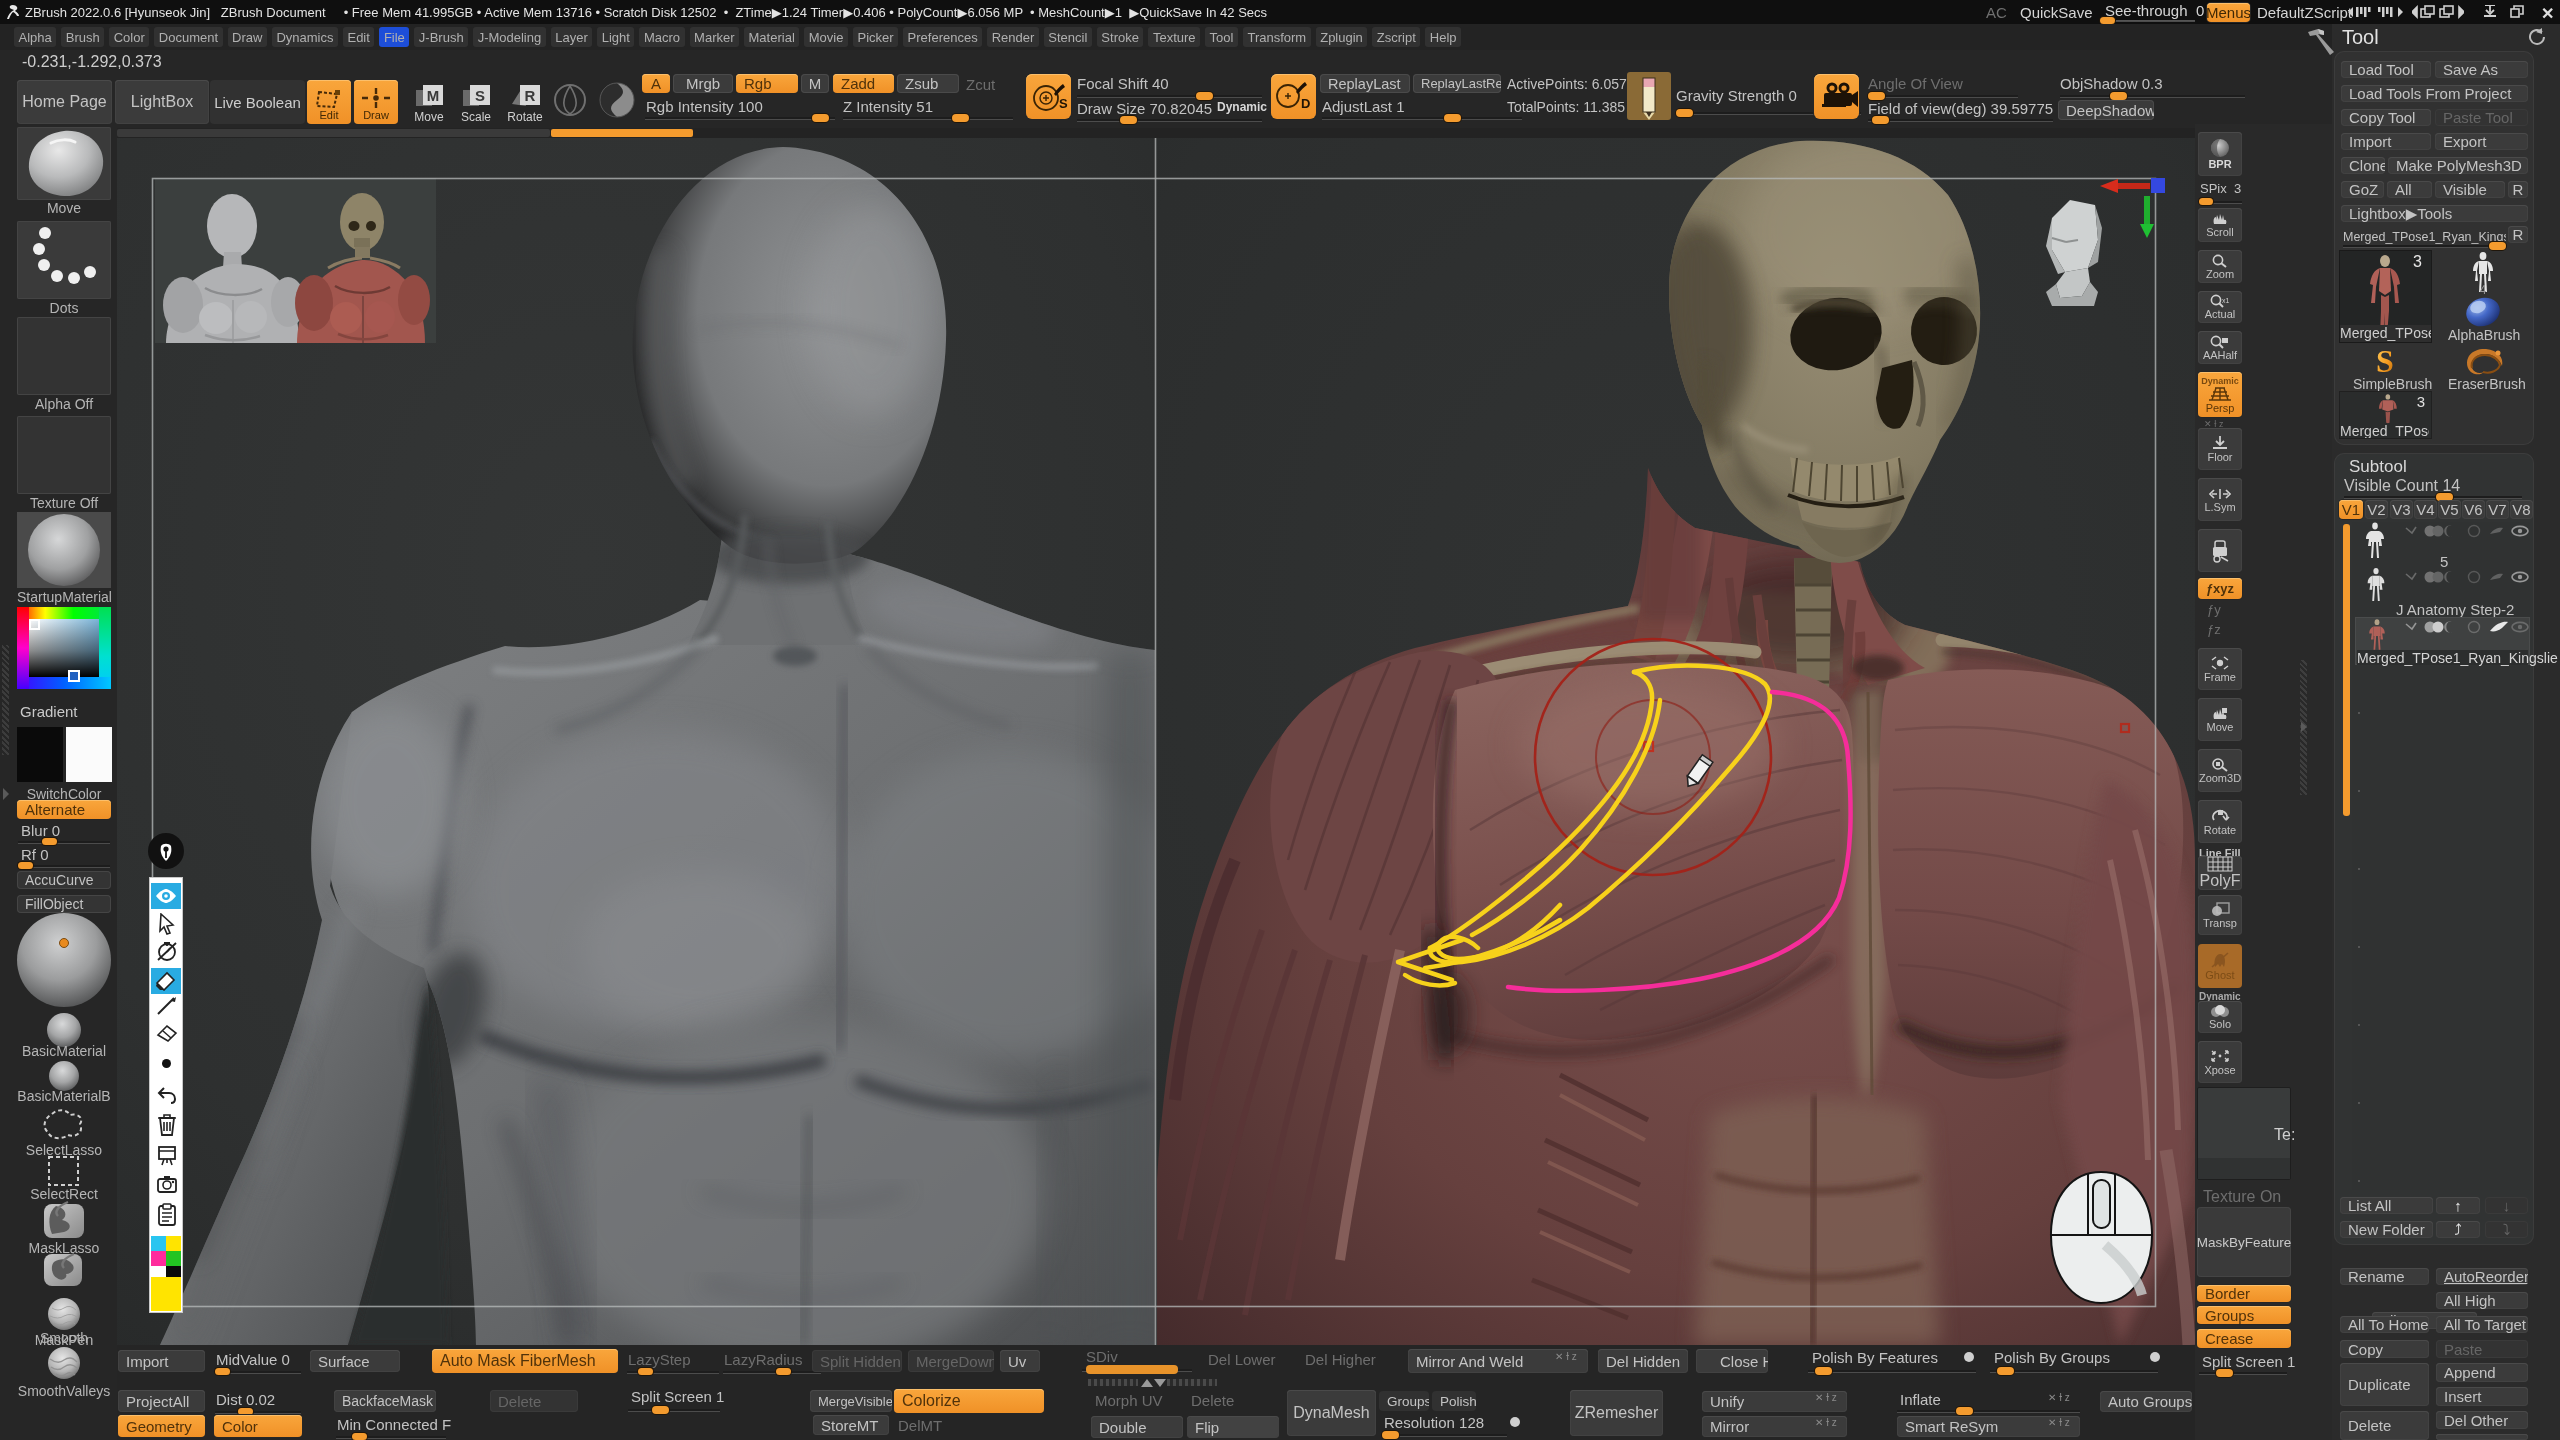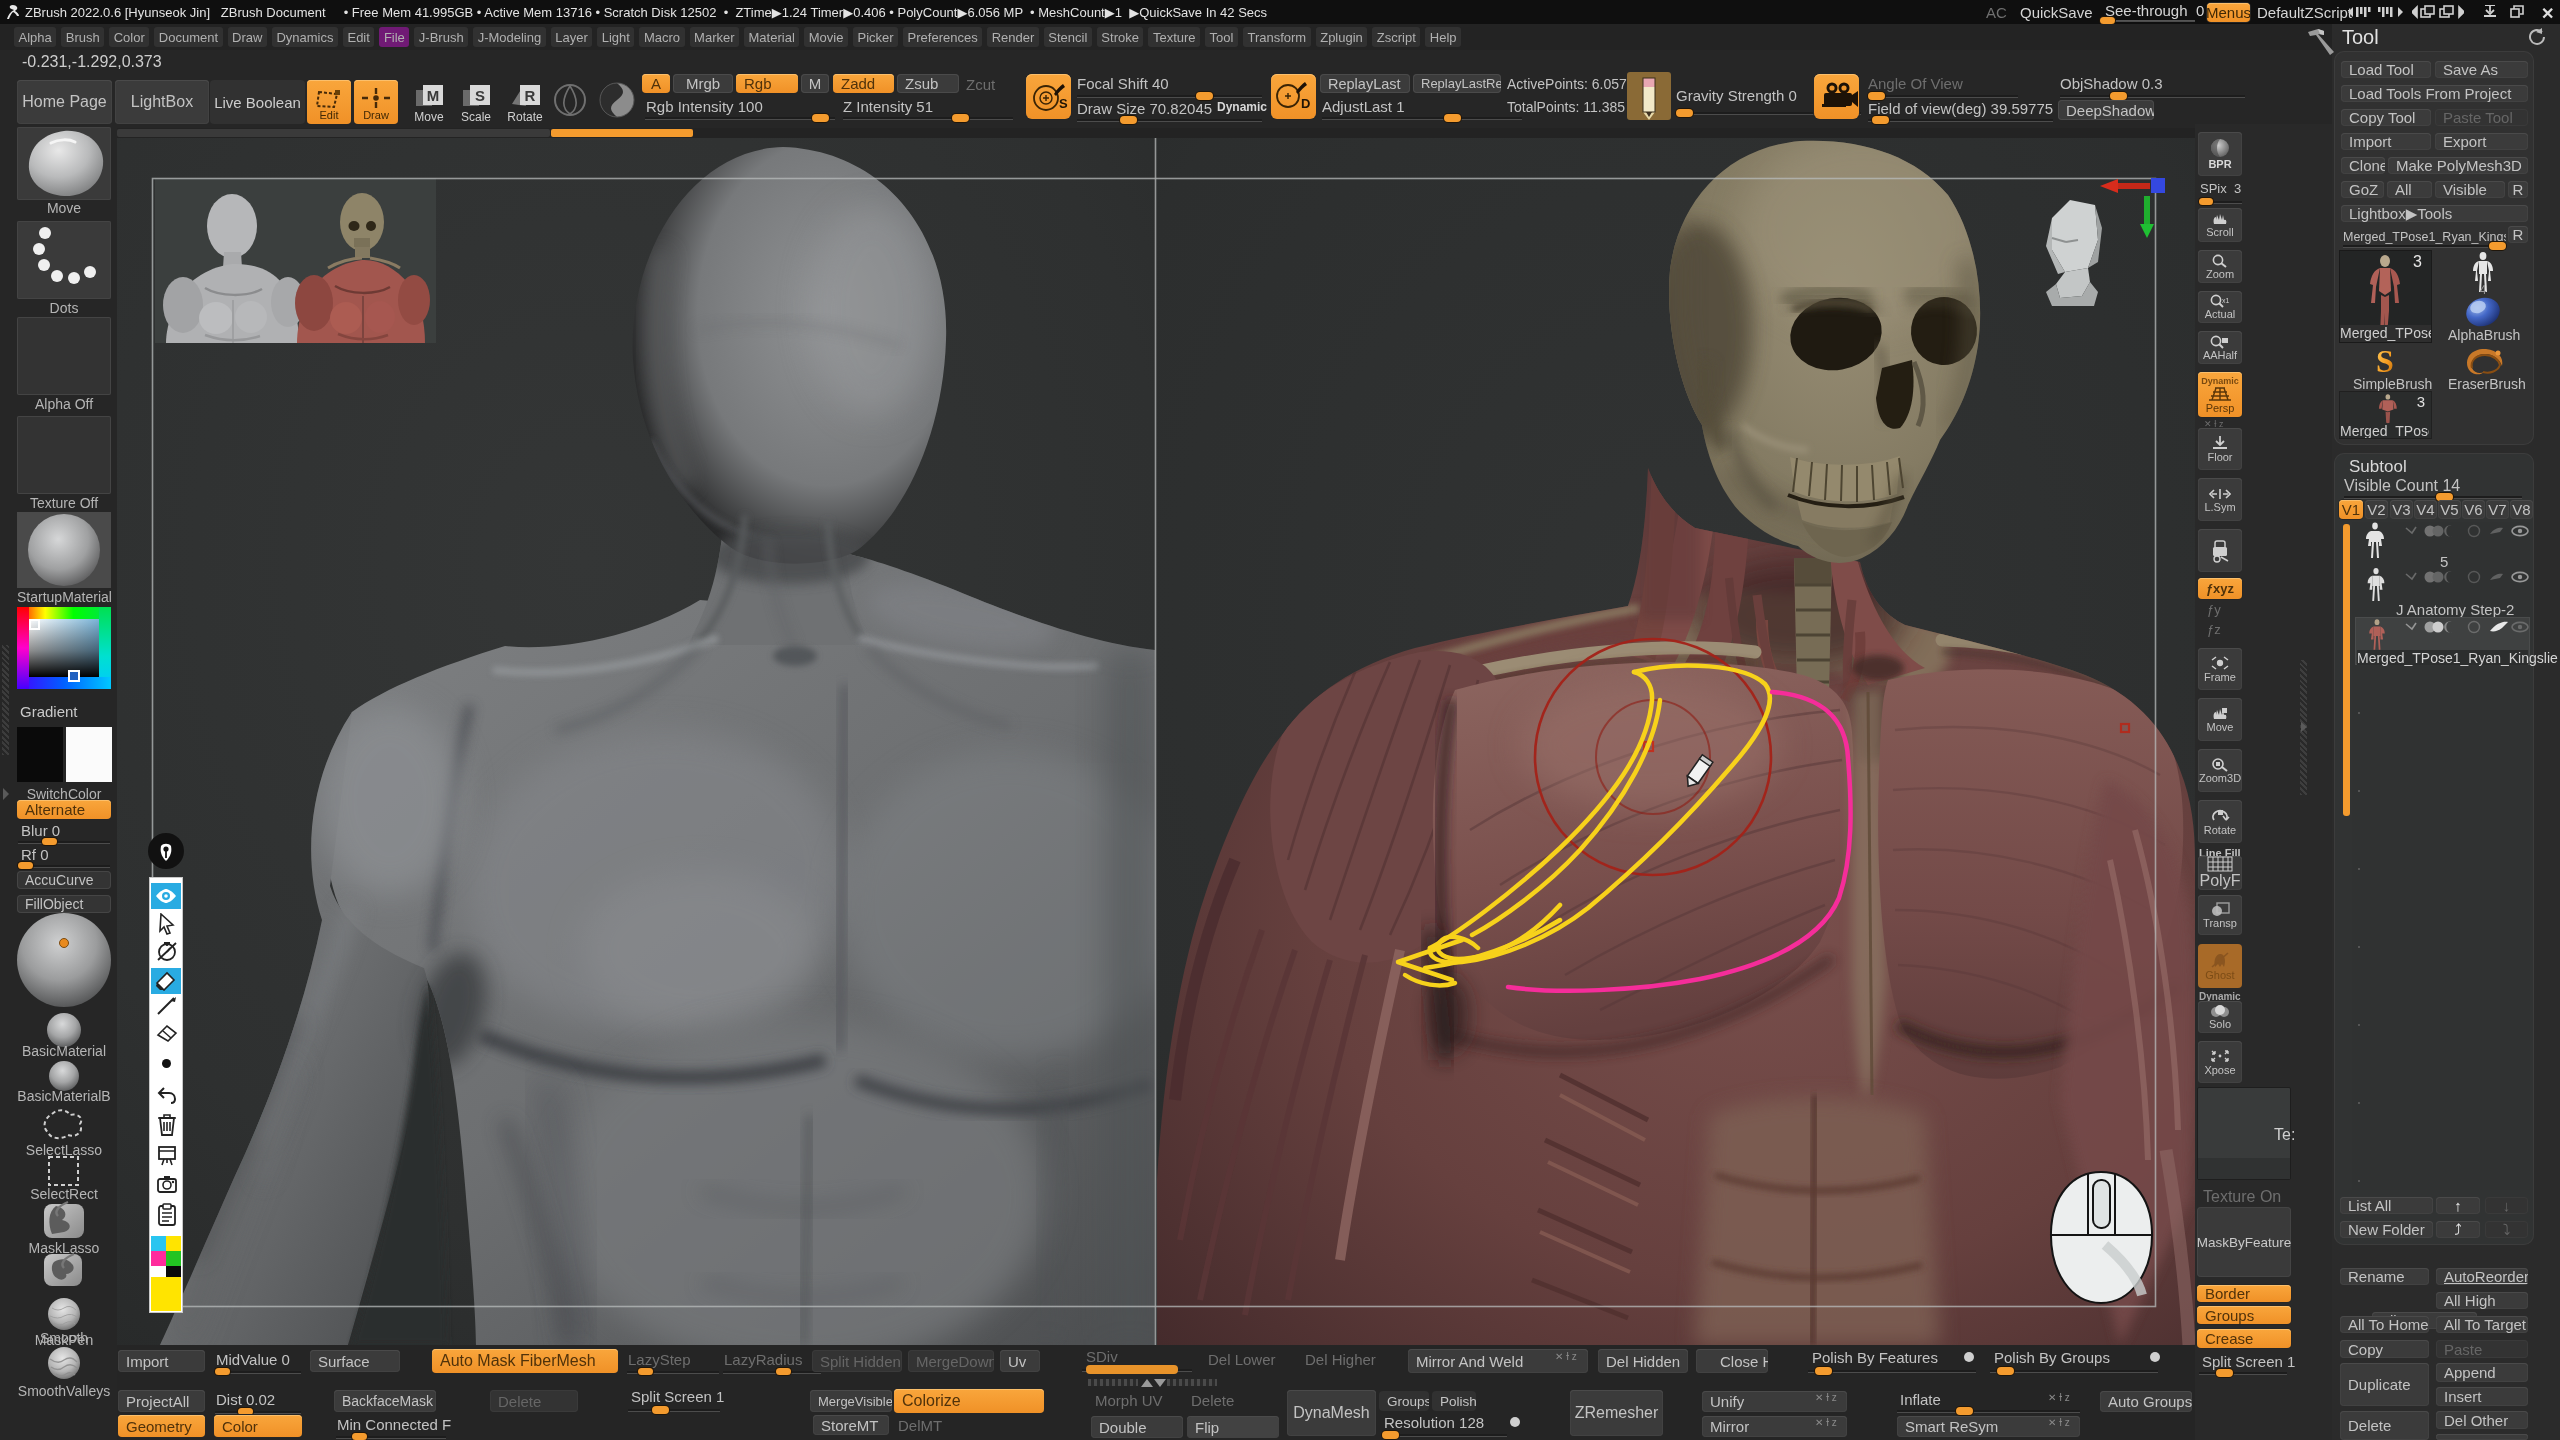--- a/index.html
+++ b/index.html
@@ -75,21 +75,21 @@
 <div class="abs" style="left:0;top:24px;width:2560px;height:26px;background:#232323;"></div>
 
 <div class="abs" style="left:14px;top:27px;width:1520px;height:20px;display:flex;gap:5px;color:#b0b0b0;font-size:13px;align-items:center;white-space:nowrap;">
     <span style="background:#313131;border-radius:3px;padding:2.5px 4.5px;">Alpha</span>
     <span style="background:#313131;border-radius:3px;padding:2.5px 4.5px;">Brush</span>
     <span style="background:#313131;border-radius:3px;padding:2.5px 4.5px;">Color</span>
     <span style="background:#313131;border-radius:3px;padding:2.5px 4.5px;">Document</span>
     <span style="background:#313131;border-radius:3px;padding:2.5px 4.5px;">Draw</span>
     <span style="background:#313131;border-radius:3px;padding:2.5px 4.5px;">Dynamics</span>
     <span style="background:#313131;border-radius:3px;padding:2.5px 4.5px;">Edit</span>
-    <span style="background:#701a75;border-radius:3px;padding:2.5px 4.5px;">File</span>
+    <span style="background:#1d4ed8;border-radius:3px;padding:2.5px 4.5px;">File</span>
     <span style="background:#313131;border-radius:3px;padding:2.5px 4.5px;">J-Brush</span>
     <span style="background:#313131;border-radius:3px;padding:2.5px 4.5px;">J-Modeling</span>
     <span style="background:#313131;border-radius:3px;padding:2.5px 4.5px;">Layer</span>
     <span style="background:#313131;border-radius:3px;padding:2.5px 4.5px;">Light</span>
     <span style="background:#313131;border-radius:3px;padding:2.5px 4.5px;">Macro</span>
     <span style="background:#313131;border-radius:3px;padding:2.5px 4.5px;">Marker</span>
     <span style="background:#313131;border-radius:3px;padding:2.5px 4.5px;">Material</span>
     <span style="background:#313131;border-radius:3px;padding:2.5px 4.5px;">Movie</span>
     <span style="background:#313131;border-radius:3px;padding:2.5px 4.5px;">Picker</span>
     <span style="background:#313131;border-radius:3px;padding:2.5px 4.5px;">Preferences</span>

